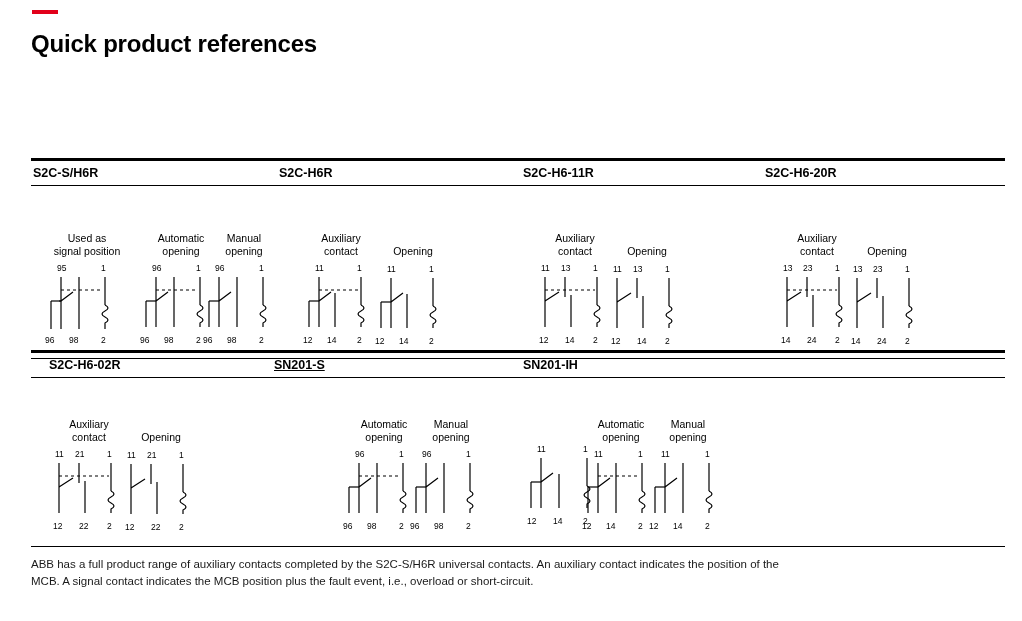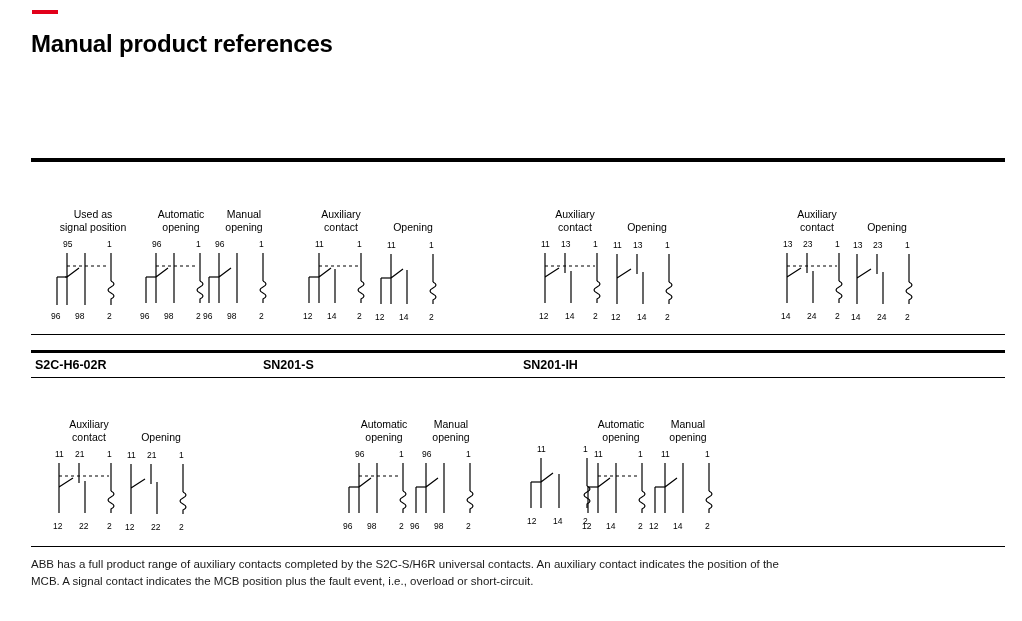--- a/index.html
+++ b/index.html
@@ -123,29 +123,35 @@
     line-height: 17px;
     color: #1a1a1a;
   }
 </style>
 </head>
 <body>
 
 <div class="page">
 
   <div class="red-dash"></div>
-  <div class="title">Manual product references</div>
+  <div class="title">Quick product references</div>
 
   <div class="band" style="top:158px;">
     <div class="rule-top"></div>
+    <div class="band-header">
+      <div class="col-title" style="left:2px;">S2C-S/H6R</div>
+      <div class="col-title" style="left:248px;">S2C-H6R</div>
+      <div class="col-title" style="left:492px;">S2C-H6-11R</div>
+      <div class="col-title" style="left:734px;">S2C-H6-20R</div>
+    </div>
     <div class="rule-bottom"></div>
 
     <div class="band-body" style="height:172px;">
 
-      <div class="group" style="left:14px; top:46px; width:96px;">
+      <div class="group" style="left:8px; top:46px; width:96px;">
         <div class="group-label">Used as</div>
         <div class="group-label">signal position</div>
         <div class="term-row" style="margin-top:6px;">
           <span class="term" style="left:18px;text-align:center;">95</span>
           <span class="term" style="left:62px;">1</span>
         </div>
         <svg width="96" height="58" viewBox="0 0 96 58">
           <g stroke="#000" stroke-width="1.2" fill="none">
             <line x1="22" y1="2" x2="22" y2="12"></line>
             <line x1="40" y1="2" x2="40" y2="12"></line>
@@ -394,22 +400,22 @@
         </div>
       </div>
 
     </div>
     <div class="rule-bottom"></div>
   </div>
 
   <div class="band" style="top:350px;">
     <div class="rule-top"></div>
     <div class="band-header">
-      <div class="col-title" style="left:4px;">S2C-H6-02R</div>
-      <div class="col-title" style="left:232px;">SN201-S</div>
+      <div class="col-title" style="left:18px;">S2C-H6-02R</div>
+      <div class="col-title" style="left:243px;text-decoration:underline;">SN201-S</div>
       <div class="col-title" style="left:492px;">SN201-IH</div>
     </div>
     <div class="rule-bottom"></div>
 
     <div class="band-body" style="height:167px;">
 
       <div class="group" style="left:14px; top:40px; width:88px;">
         <div class="group-label">Auxiliary</div>
         <div class="group-label">contact</div>
         <div class="term-row" style="margin-top:6px;">

